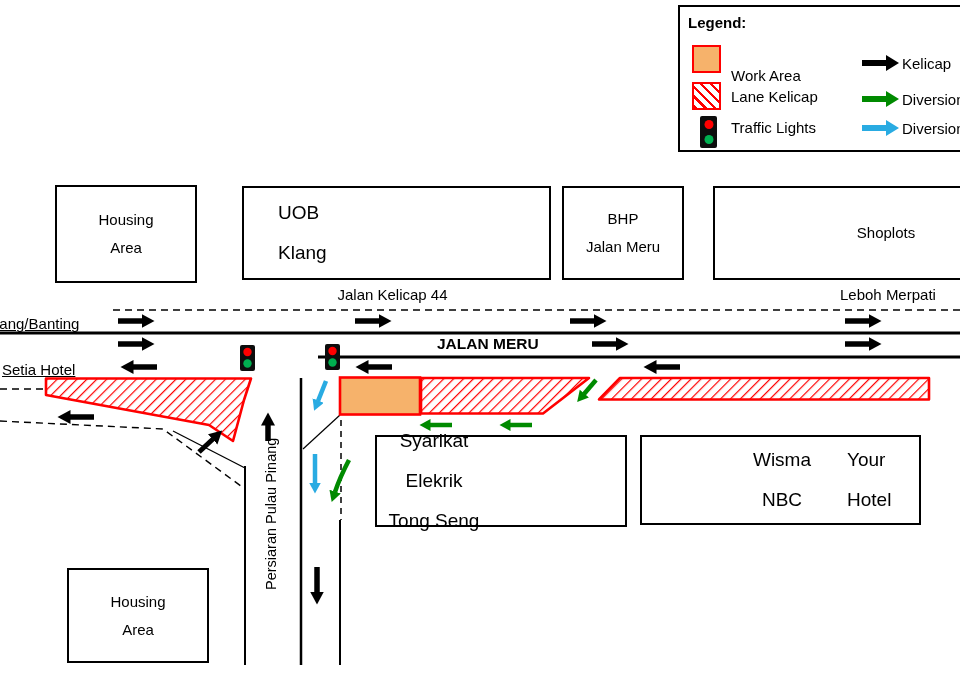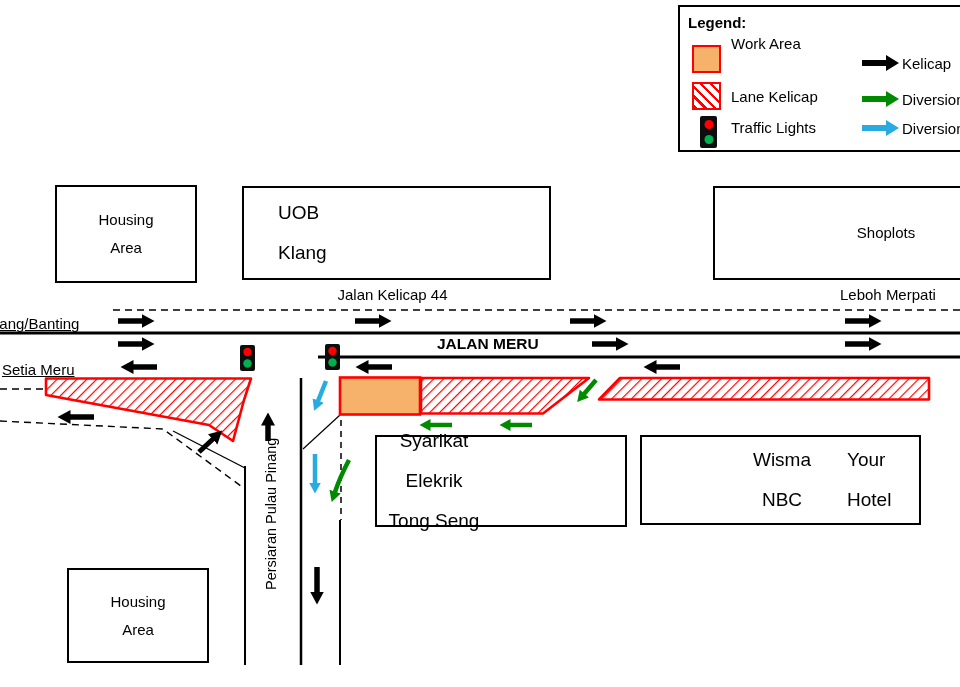--- a/index.html
+++ b/index.html
@@ -131,20 +131,22 @@
   </svg>
 
   <div class="box center" style="left:55px;top:185px;width:142px;height:98px;">Housing
 Area</div>
 
   <div class="box" style="left:242px;top:186px;width:309px;height:94px;">
     <div class="inner" style="left:34px;">UOB
 Klang</div>
   </div>
 
+  <div class="box center" style="left:562px;top:186px;width:122px;height:94px;">BHP
+Jalan Meru</div>
 
   <div class="box center" style="left:713px;top:186px;width:346px;height:94px;">Shoplots</div>
 
 
   <div class="box center" style="left:67px;top:568px;width:142px;height:95px;">Housing
 Area</div>
 
   <div class="box" style="left:375px;top:435px;width:252px;height:92px;">
     <div class="inner" style="left:6px;width:102px;text-align:center;">Syarikat
 Elekrik
@@ -157,31 +159,31 @@
     <div class="inner" style="left:205px;width:65px;text-align:left;">Your
 Hotel</div>
   </div>
 
   <div class="lbl" style="left:300px;top:286px;width:185px;text-align:center;">Jalan Kelicap 44</div>
 
   <div class="lbl" style="left:840px;top:286px;">Leboh Merpati</div>
 
   <div class="lbl underline" style="left:-14px;top:315px;">Klang/Banting</div>
 
-  <div class="lbl underline" style="left:2px;top:361px;">Setia Meru</div>
+  <div class="lbl underline" style="left:2px;top:361px;">Setia Hotel</div>
 
   <div class="lbl bold" style="left:437px;top:335px;font-size:15.5px;">JALAN MERU</div>
 
   <div class="lbl vertical" style="left:196px;top:507px;font-size:14.5px;">Persiaran Pulau Pinang</div>
 
   <div class="legend">
     <div class="item-lbl bold" style="left:8px;top:7px;">Legend:</div>
 
     <div class="sw work" style="left:12px;top:38px;"></div>
-    <div class="item-lbl" style="left:51px;top:28px;">Work Area</div>
+    <div class="item-lbl" style="left:51px;top:60px;">Work Area</div>
 
     <div class="sw hatch" style="left:12px;top:75px;"></div>
     <div class="item-lbl" style="left:51px;top:81px;">Lane Kelicap</div>
 
     <div class="tl" style="left:20px;top:109px;">
       <div class="lamp red"></div>
       <div class="lamp green"></div>
     </div>
     <div class="item-lbl" style="left:51px;top:112px;">Traffic Lights</div>
 

